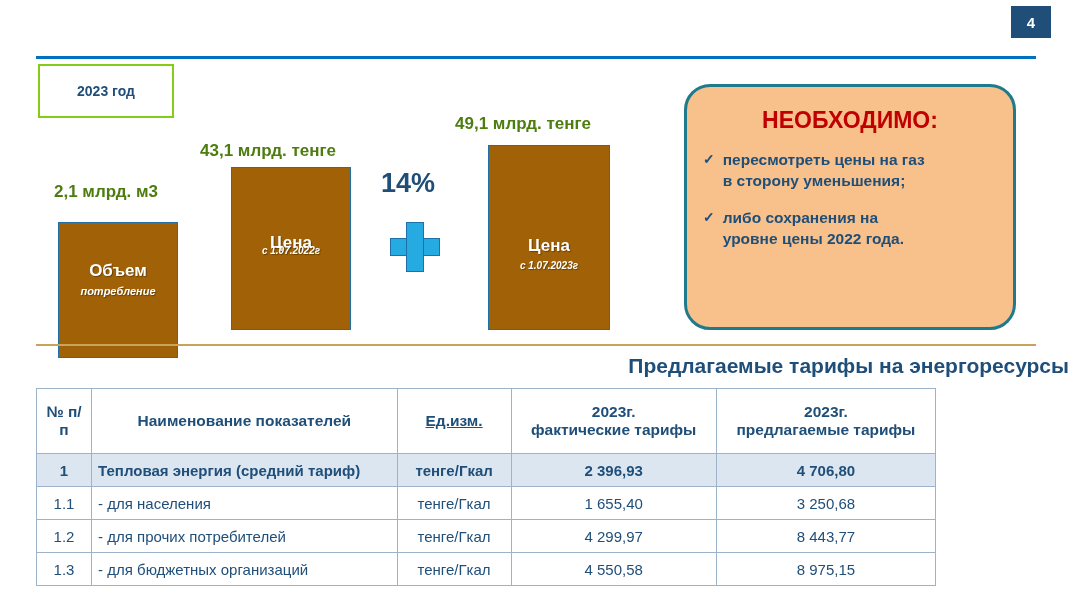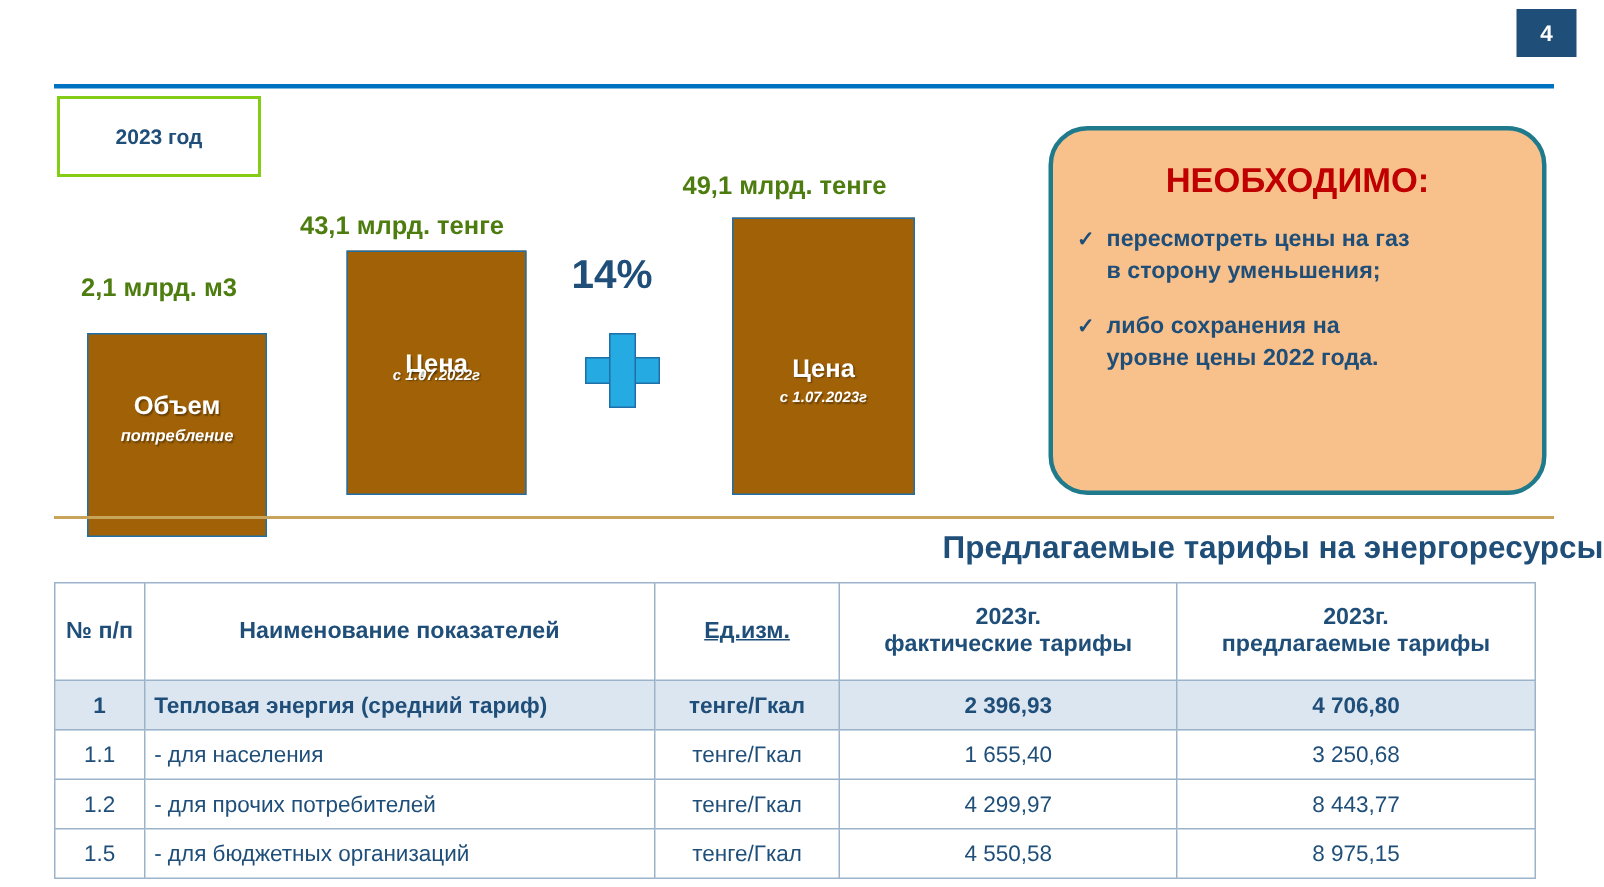--- a/index.html
+++ b/index.html
@@ -170,21 +170,20 @@
     position: absolute;
     left: 684px;
     top: 84px;
     width: 332px;
     height: 246px;
     background: #f8c08a;
     border: 3px solid #1f7a8c;
     border-radius: 26px;
     box-sizing: border-box;
     padding: 12px 16px 0 16px;
-    margin-left: 15px;
   }
   .callout-title {
     text-align: center;
     color: #c00000;
     font-weight: bold;
     font-size: 23px;
     margin-top: 8px;
     margin-bottom: 16px;
   }
   .callout-item {
@@ -219,21 +218,21 @@
     width: 1069px;
     text-align: right;
     font-size: 21px;
     font-weight: bold;
     color: #1f4e79;
   }
   table.tariffs {
     position: absolute;
     left: 36px;
     top: 388px;
-    width: 988px;
+    width: 900px;
     border-collapse: collapse;
     font-size: 15px;
     color: #1f4e79;
     background: #ffffff;
   }
   table.tariffs th, table.tariffs td {
     border: 1px solid #9cb3c9;
     padding: 3px 6px;
     vertical-align: middle;
   }
@@ -363,21 +362,21 @@
         <td class="num">3 250,68</td>
       </tr>
       <tr>
         <td class="idx">1.2</td>
         <td class="name">- для прочих потребителей</td>
         <td class="num">тенге/Гкал</td>
         <td class="num">4 299,97</td>
         <td class="num">8 443,77</td>
       </tr>
       <tr>
-        <td class="idx">1.5</td>
+        <td class="idx">1.3</td>
         <td class="name">- для бюджетных организаций</td>
         <td class="num">тенге/Гкал</td>
         <td class="num">4 550,58</td>
         <td class="num">8 975,15</td>
       </tr>
     </tbody>
   </table>
 
 </div>
 

